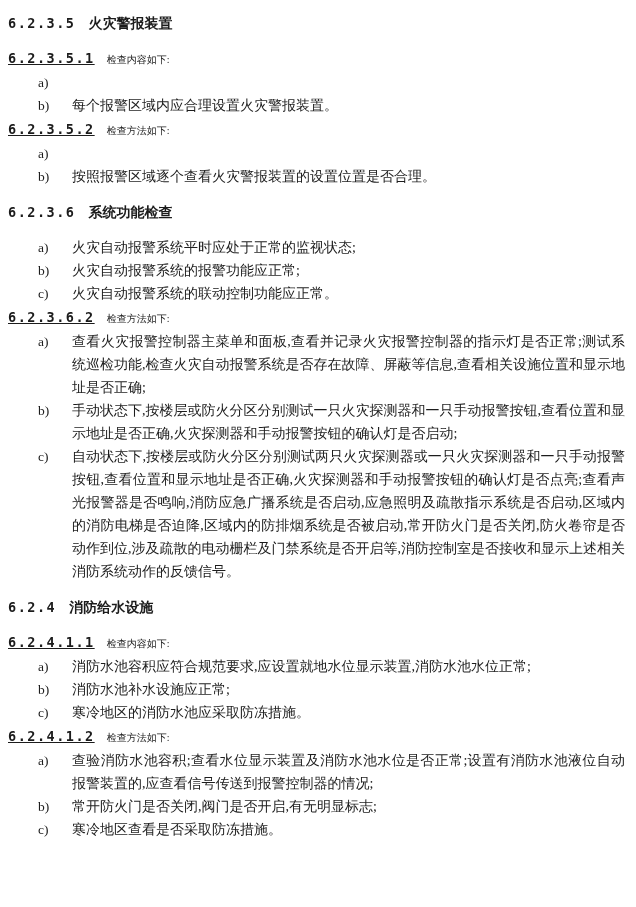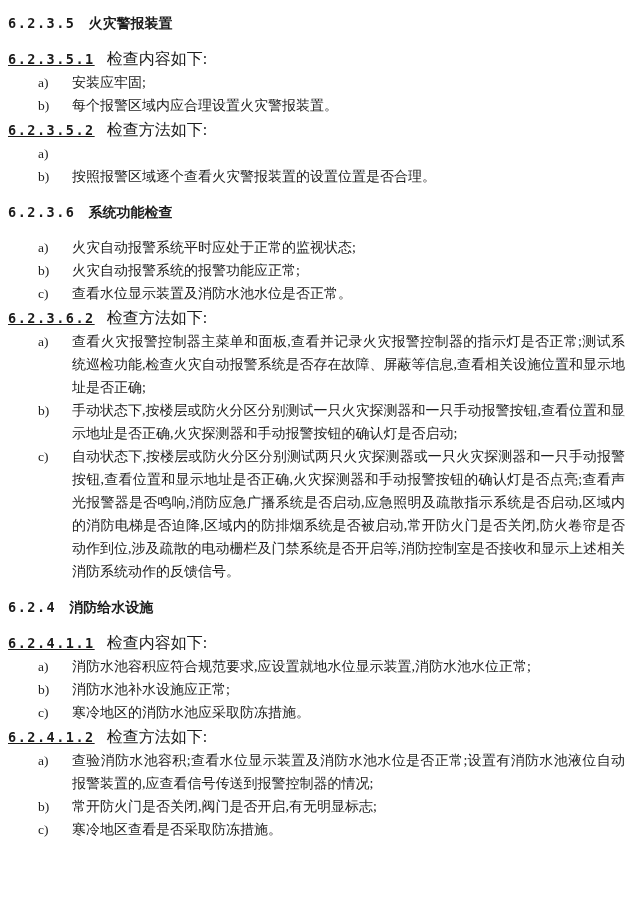--- a/index.html
+++ b/index.html
@@ -46,21 +46,21 @@
   .clause .num { margin-right: 12px; text-decoration: underline; }
 
   
   .num {
     font-family: "DejaVu Sans Mono", "Liberation Mono", monospace;
     font-weight: bold;
     letter-spacing: 1.5px;
     font-size: 13.5px;
   }
 
-  .clause-text { font-size: 16px; }
+  .clause-text { font-size: 10px; }
 
   
   .list-item {
     display: flex;
     align-items: flex-start;
     padding-left: 30px;
     line-height: 23px;
   }
   .marker {
     flex: 0 0 34px;
@@ -76,21 +76,20 @@
 </style>
 </head>
 <body>
 
 <div class="page">
   <div id="doc-body">
       <div class="block heading"><span class="num">6.2.3.5</span><span class="heading-title">火灾警报装置</span></div>
       <div class="block clause"><span class="num">6.2.3.5.1</span><span class="clause-text">检查内容如下:</span></div>
       <div class="block list-item">
         <span class="marker">a)</span>
-        <span class="item-text">安装应牢固;</span>
       </div>
       <div class="block list-item">
         <span class="marker">b)</span>
         <span class="item-text">每个报警区域内应合理设置火灾警报装置。</span>
       </div>
       <div class="block clause"><span class="num">6.2.3.5.2</span><span class="clause-text">检查方法如下:</span></div>
       <div class="block list-item">
         <span class="marker">a)</span>
       </div>
       <div class="block list-item">
@@ -101,21 +100,21 @@
       <div class="block list-item">
         <span class="marker">a)</span>
         <span class="item-text">火灾自动报警系统平时应处于正常的监视状态;</span>
       </div>
       <div class="block list-item">
         <span class="marker">b)</span>
         <span class="item-text">火灾自动报警系统的报警功能应正常;</span>
       </div>
       <div class="block list-item">
         <span class="marker">c)</span>
-        <span class="item-text">查看水位显示装置及消防水池水位是否正常。</span>
+        <span class="item-text">火灾自动报警系统的联动控制功能应正常。</span>
       </div>
       <div class="block clause"><span class="num">6.2.3.6.2</span><span class="clause-text">检查方法如下:</span></div>
       <div class="block list-item">
         <span class="marker">a)</span>
         <span class="item-text">查看火灾报警控制器主菜单和面板,查看并记录火灾报警控制器的指示灯是否正常;测试系统巡检功能,检查火灾自动报警系统是否存在故障、屏蔽等信息,查看相关设施位置和显示地址是否正确;</span>
       </div>
       <div class="block list-item">
         <span class="marker">b)</span>
         <span class="item-text">手动状态下,按楼层或防火分区分别测试一只火灾探测器和一只手动报警按钮,查看位置和显示地址是否正确,火灾探测器和手动报警按钮的确认灯是否启动;</span>
       </div>

